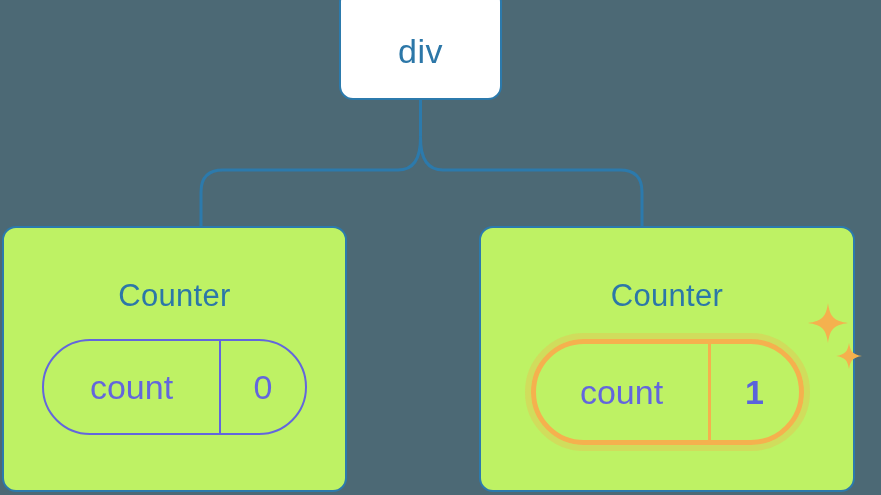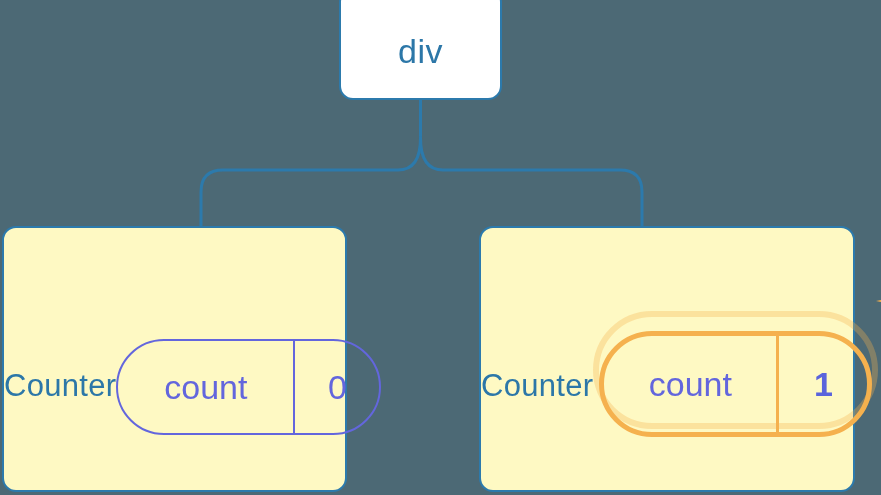--- a/index.html
+++ b/index.html
@@ -48,26 +48,26 @@
     color: #2c77a8;
     font-size: 34px;
     letter-spacing: 0.5px;
     line-height: 1;
     padding-top: 14px;
   }
 
   
   .card {
     position: absolute;
-    background: #fef9c3;
+    background: #bef264;
     border: 2px solid #2c7aac;
     border-radius: 14px;
     box-sizing: border-box;
     display: flex;
-    flex-direction: row;
+    flex-direction: column;
     align-items: center;
   }
   .card-left {
     left: 2px;
     top: 226px;
     width: 345px;
     height: 266px;
   }
   .card-right {
     left: 479px;
@@ -90,21 +90,20 @@
     display: flex;
     align-items: center;
     justify-content: center;
   }
   .pill {
     display: flex;
     align-items: stretch;
     border-radius: 999px;
     box-sizing: border-box;
     overflow: hidden;
-    margin-top: 28px;
   }
   .pill-plain {
     width: 265px;
     height: 96px;
     border: 2px solid #6366dd;
   }
   .pill-key, .pill-val {
     display: flex;
     align-items: center;
     justify-content: center;

